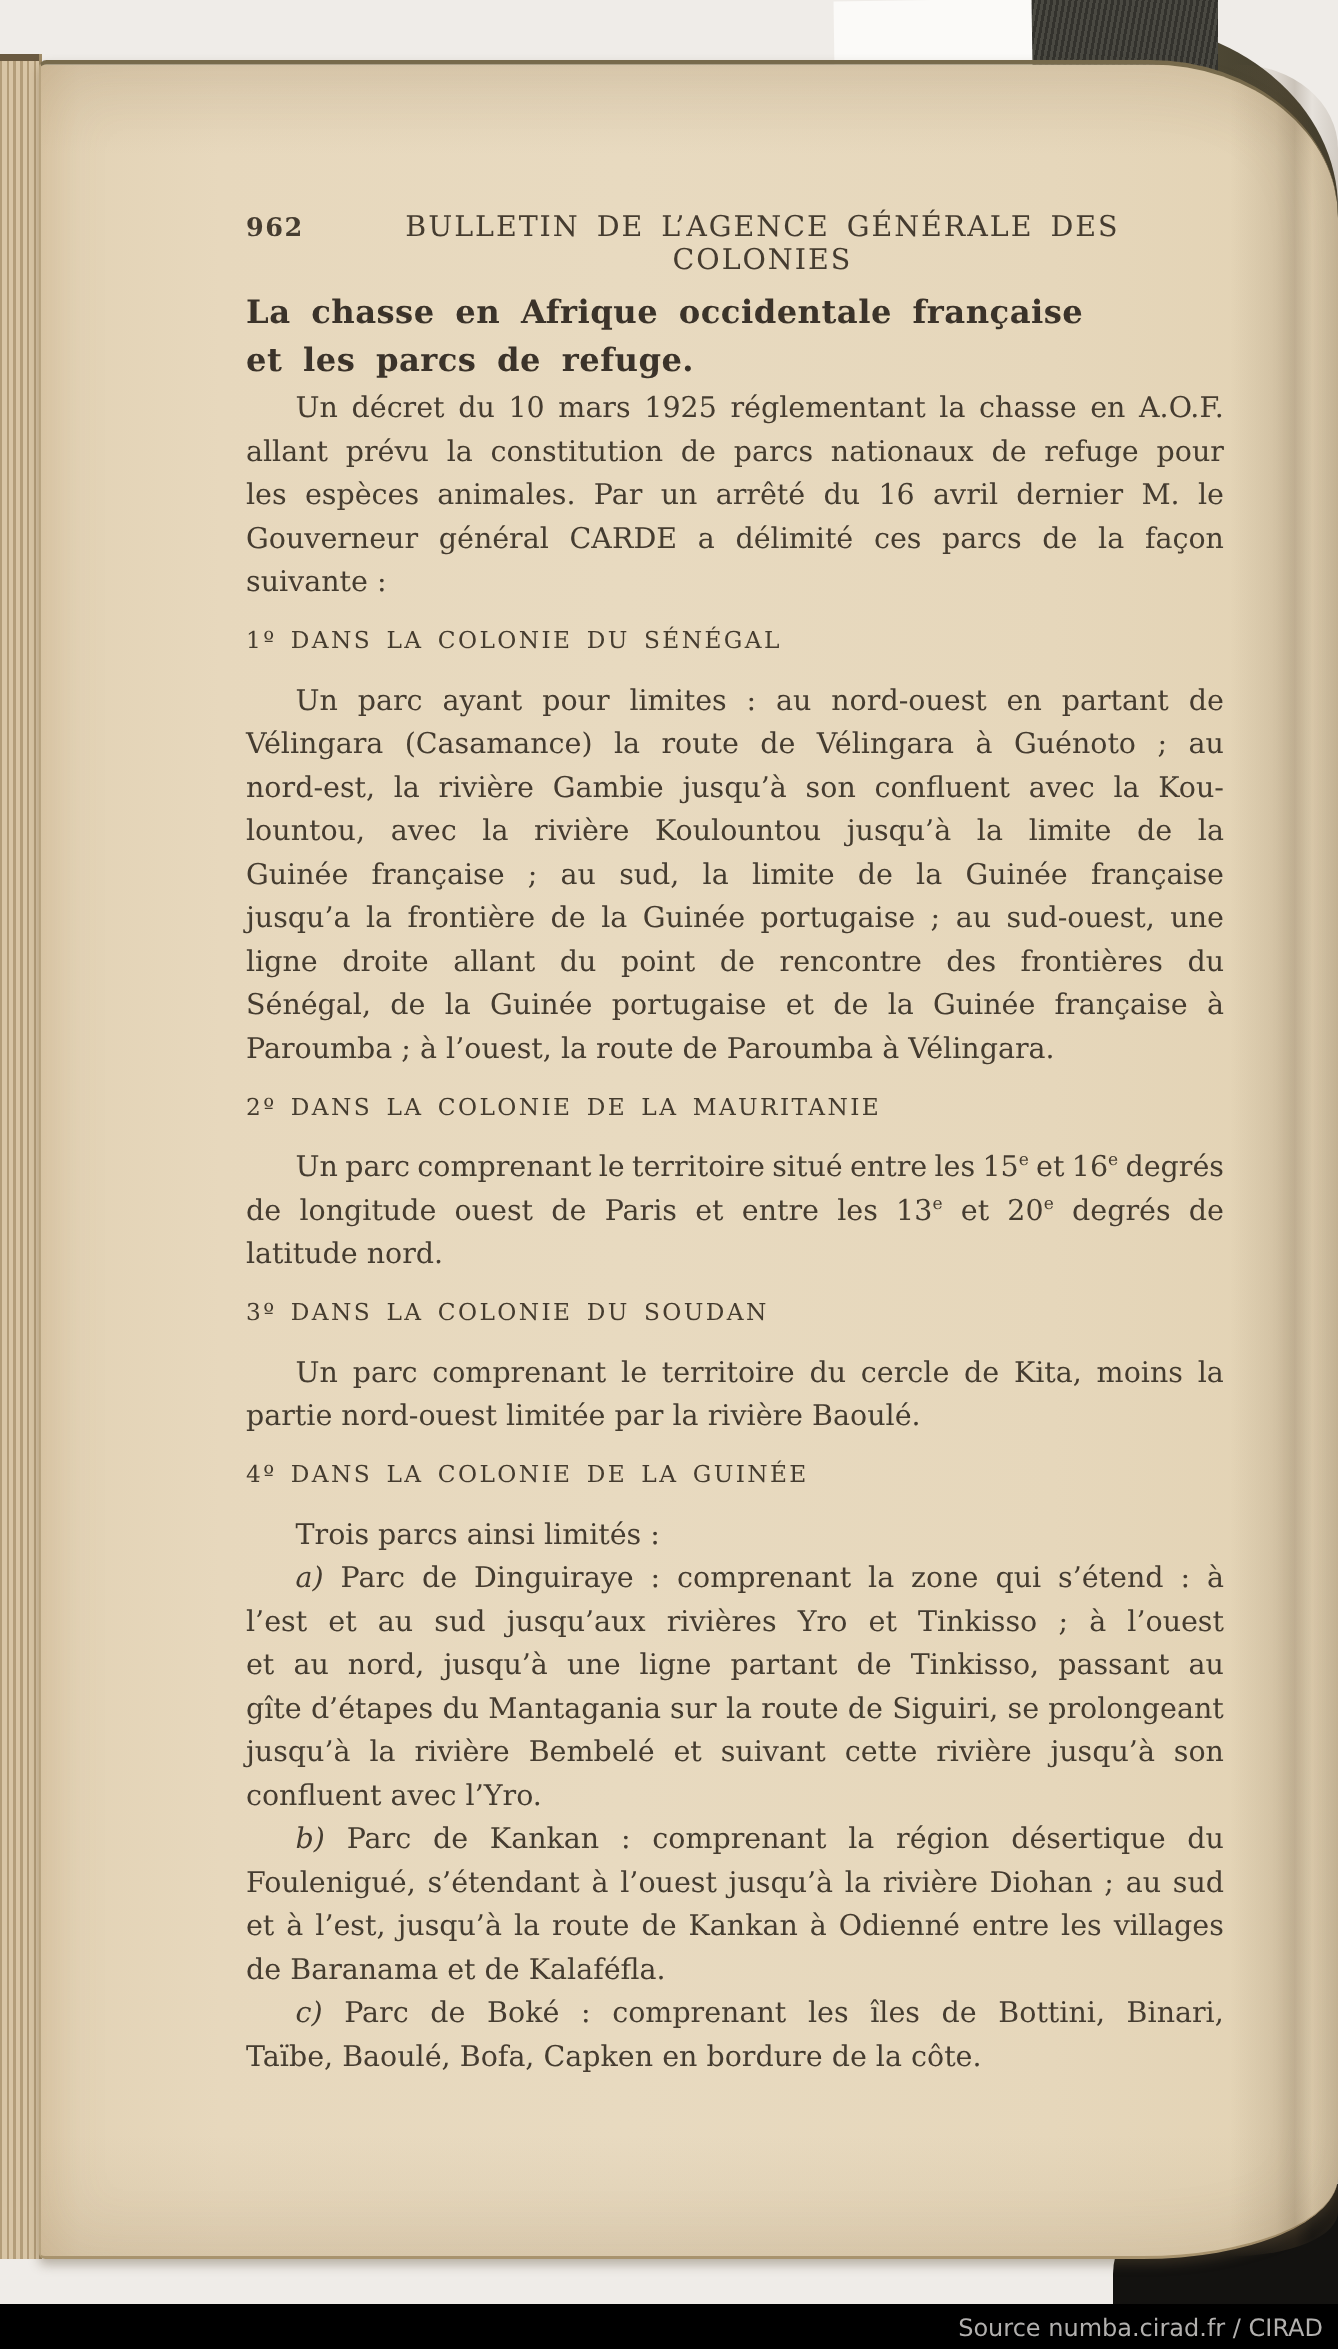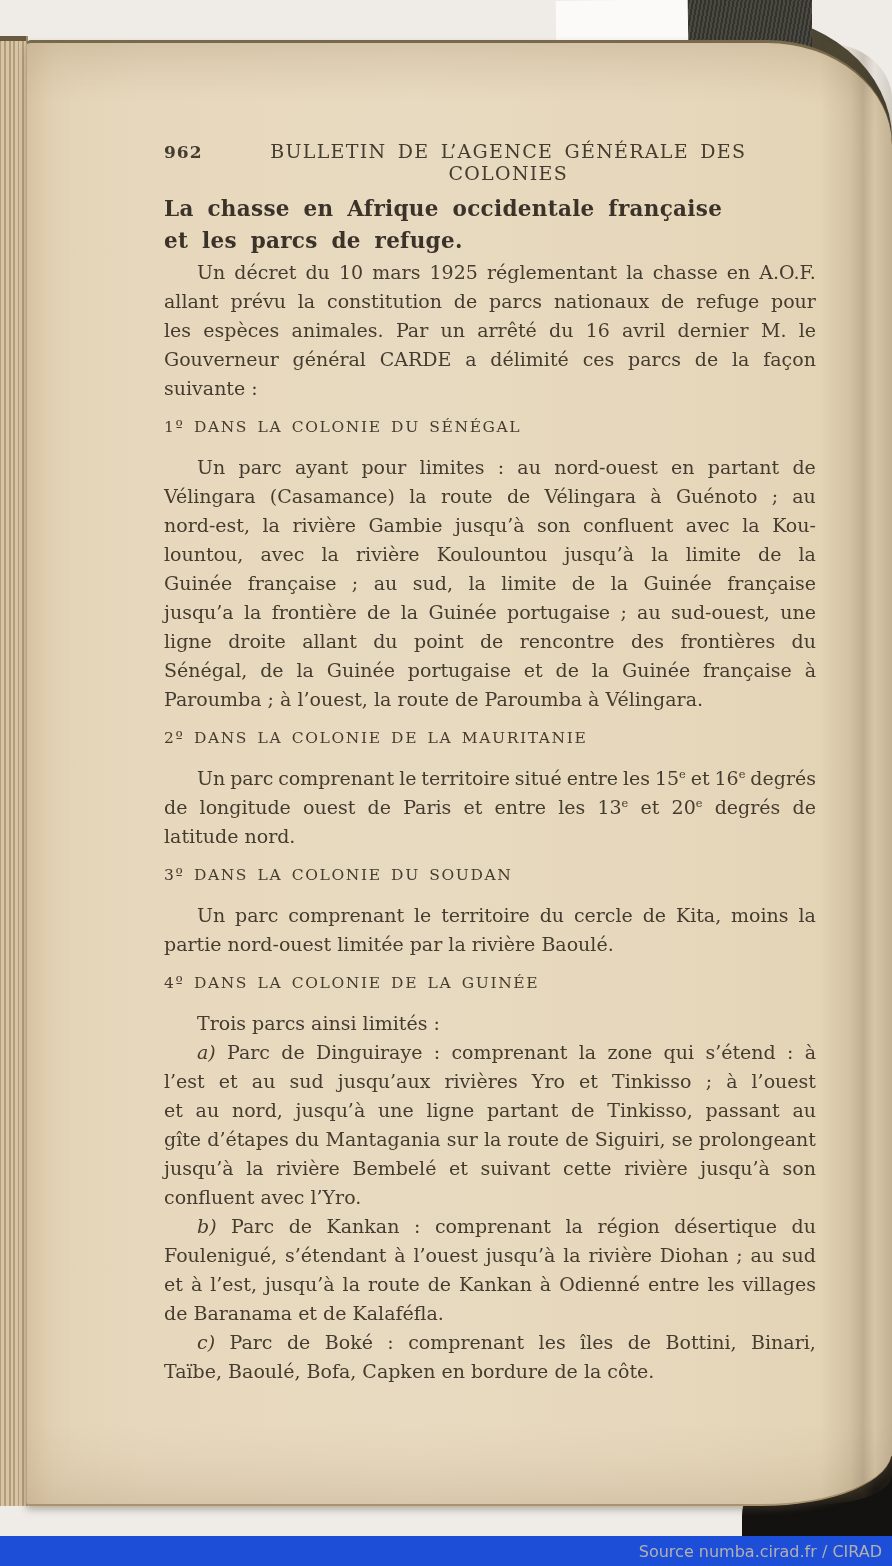--- a/index.html
+++ b/index.html
@@ -73,21 +73,21 @@
   .tline.indent{padding-left:33px;}
   .li-first span:first-child{font-style:italic;}
   .section-heading{
     text-align:left;margin:14px 16px 16px 0;line-height:20px;
     font-size:15.5px;letter-spacing:1.6px;word-spacing:3px;color:#453c2f;
   }
   sup{font-size:.6em;line-height:0;vertical-align:super;}
   
   .footer-bar{
     position:absolute;left:0;bottom:0;width:100%;height:30px;z-index:10;
-    background:#1d4ed8;display:flex;align-items:center;justify-content:flex-end;
+    background:#000000;display:flex;align-items:center;justify-content:flex-end;
     padding-right:10px;box-sizing:border-box;
     font-family:"DejaVu Sans","Liberation Sans",sans-serif;
     font-size:16px;color:#b2b0ae;
   }
 </style>
 </head>
 <body>
 
 <div class="white-card"></div>
 <div class="cloth"></div>

